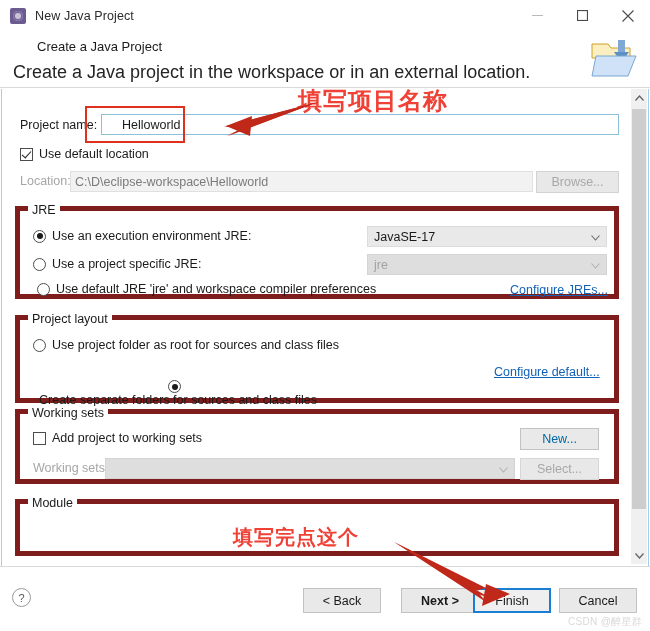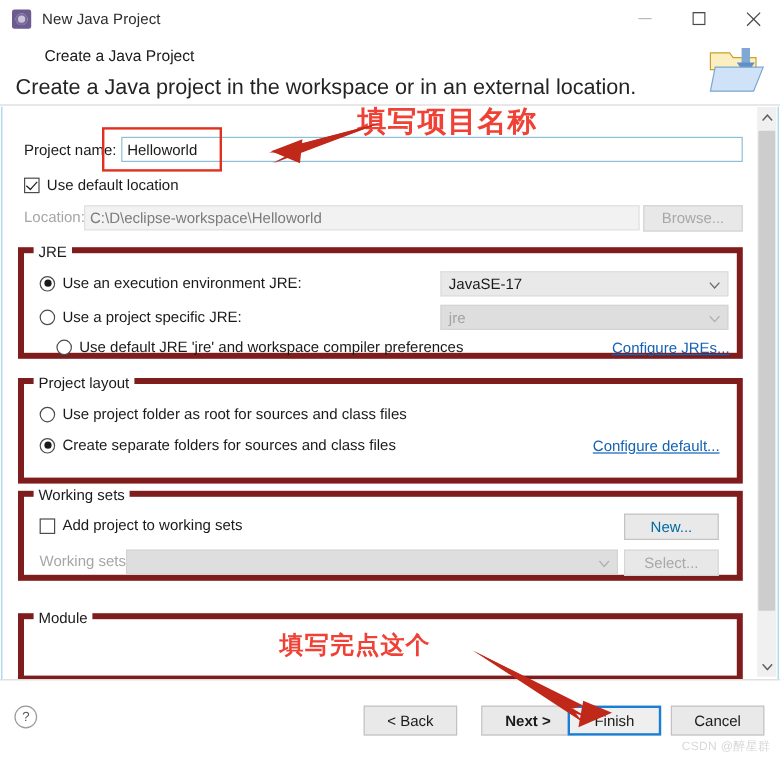--- a/index.html
+++ b/index.html
@@ -161,21 +161,21 @@
   .input-project-name {
     position: absolute;
     left: 99px; top: 0;
     width: 518px; height: 21px;
     border: 1px solid #8ebfd8;
     background: #ffffff;
     box-sizing: border-box;
     font-family: inherit;
     font-size: 12.5px;
     color: #1a1a1a;
-    padding: 0 4px;
+    padding: 0 20px;
     outline: none;
   }
 
   .row-default-loc {
     position: absolute;
     left: 18px; top: 58px;
     display: flex;
     align-items: center;
   }
   .cb {
@@ -252,21 +252,21 @@
     left: 8px; top: -8px;
     background: #ffffff;
     padding: 0 4px;
     font-size: 12.5px;
     color: #1a1a1a;
   }
 
   #group-jre { top: 117px; height: 93px; }
   #group-layout { top: 226px; height: 88px; }
   #group-worksets { top: 320px; height: 75px; }
-  #group-module { top: 422px; height: 57px; }
+  #group-module { top: 410px; height: 57px; }
 
   .radio-row {
     position: absolute;
     display: flex;
     align-items: center;
   }
   .rb {
     width: 13px; height: 13px;
     border-radius: 50%;
     border: 1px solid #4c4c4c;
@@ -474,36 +474,36 @@
         </div>
         <div class="combo disabled" style="left:347px; top:43px; width:240px;">
           <span>jre</span>
           <span class="caret">
             <svg width="9" height="6" viewBox="0 0 9 6">
                 <path d="M0.5 0.5 L4.5 5 L8.5 0.5" fill="none" stroke="#b0b0b0" stroke-width="1.1"></path>
               </svg>
           </span>
         </div>
 
-        <div class="radio-row" style="left:27px; top:71px;justify-content:center;">
+        <div class="radio-row" style="left:17px; top:71px;justify-content:center;">
           <div class="rb"></div>
           <div class="rb-label">Use default JRE 'jre' and workspace compiler preferences</div>
         </div>
         <div class="link" style="left:490px; top:72px;">Configure JREs...</div>
       </div>
 
       <div class="group" id="group-layout">
         <div class="group-title">Project layout</div>
 
         <div class="radio-row" style="left:13px; top:18px;">
           <div class="rb"></div>
           <div class="rb-label">Use project folder as root for sources and class files</div>
         </div>
 
-        <div class="radio-row" style="left:13px; top:44px;">
+        <div class="radio-row" style="left:13px; top:60px;flex-direction:column;">
           <div class="rb on"></div>
           <div class="rb-label">Create separate folders for sources and class files</div>
         </div>
         <div class="link" style="left:474px; top:45px;">Configure default...</div>
       </div>
 
       <div class="group" id="group-worksets">
         <div class="group-title">Working sets</div>
 
         <div class="radio-row" style="left:13px; top:17px;">

